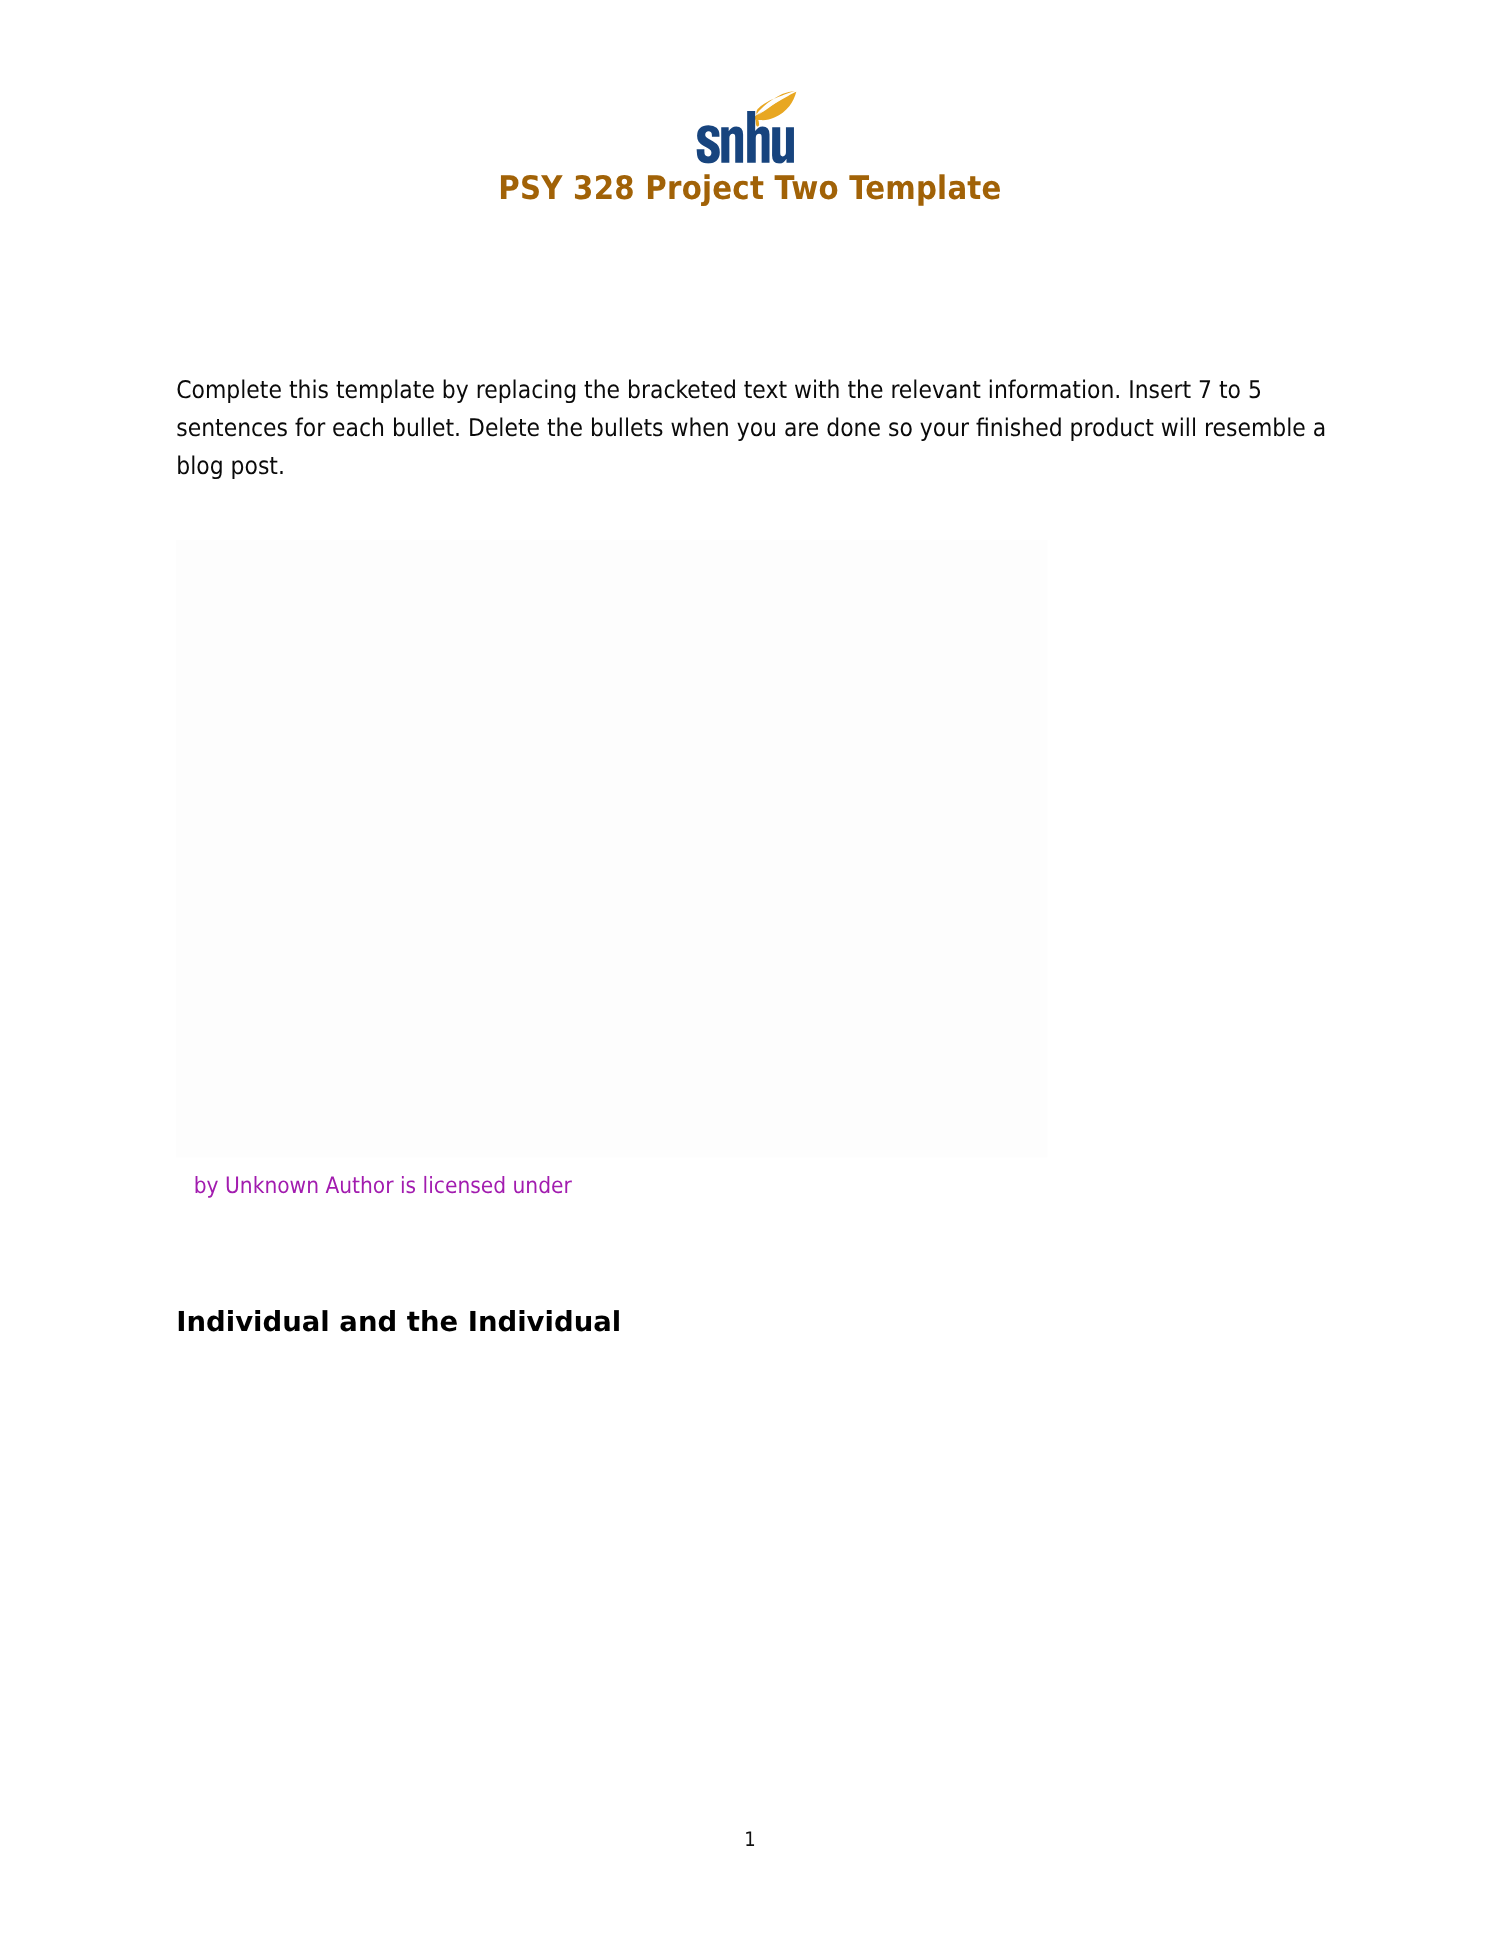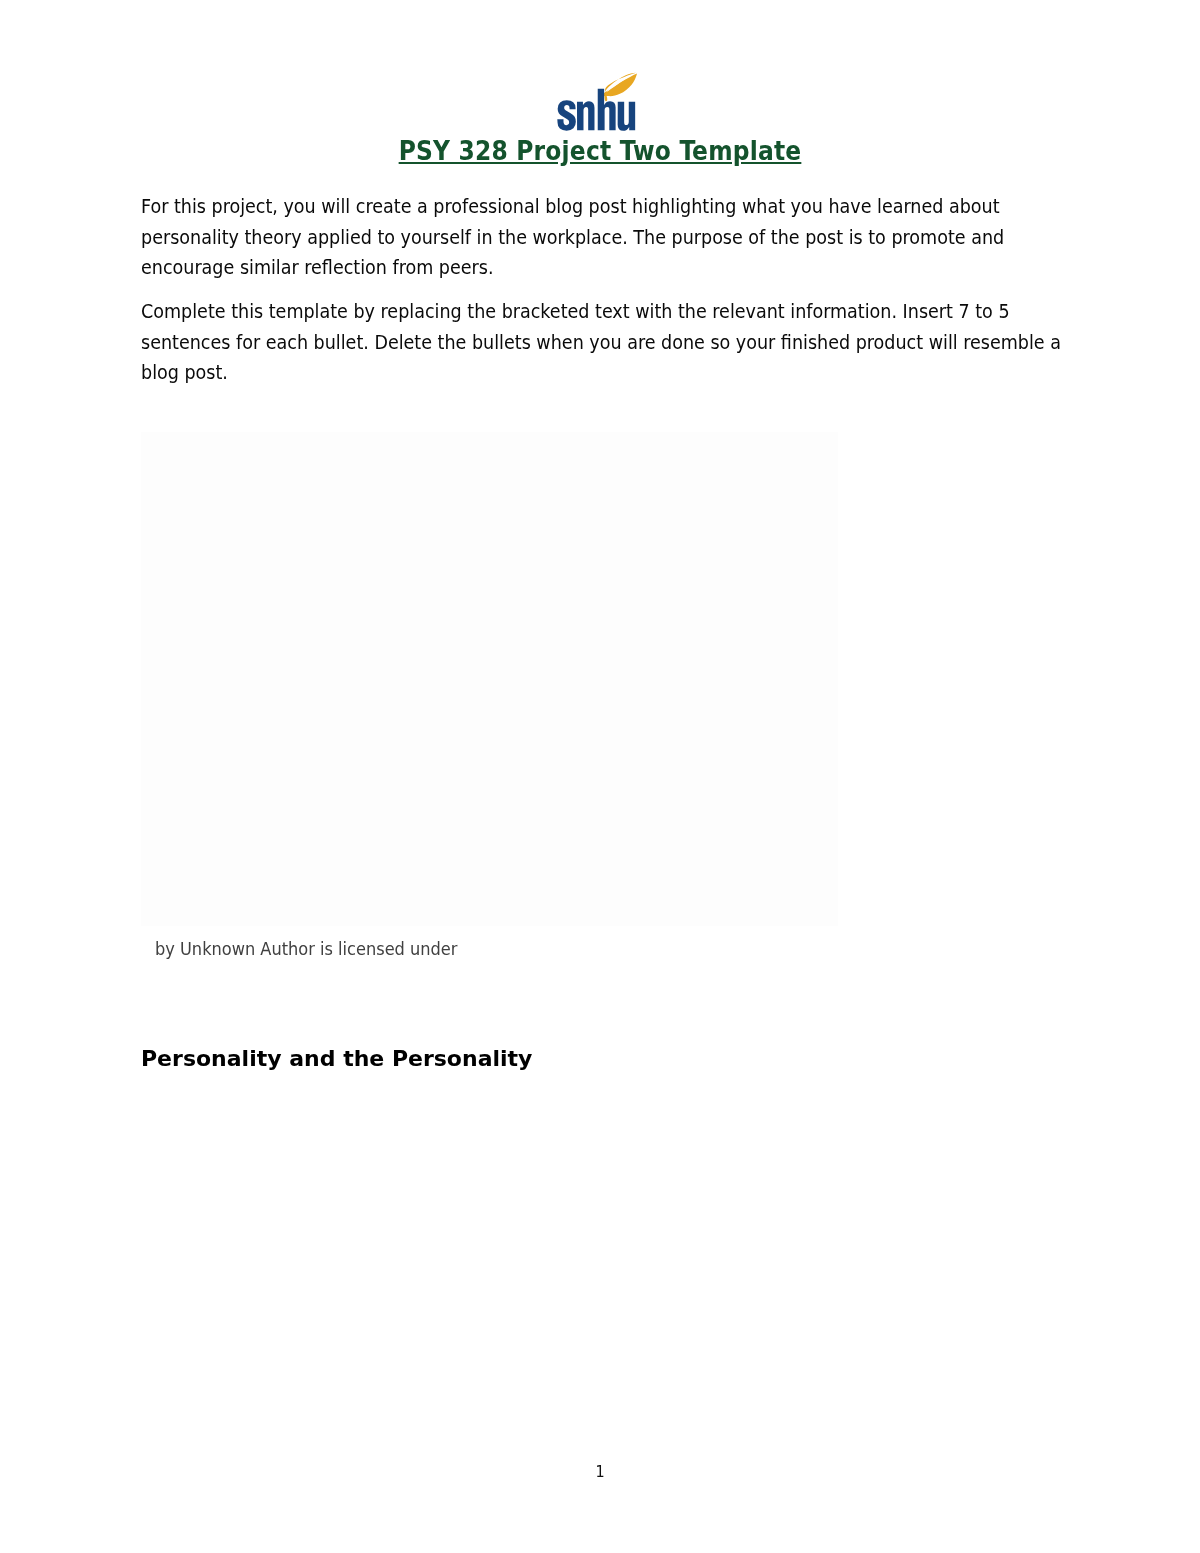--- a/index.html
+++ b/index.html
@@ -5,27 +5,27 @@
 <style>
   html,body{margin:0;padding:0;}
   body{width:1200px;height:1553px;background:#ffffff;position:relative;
        font-family:"DejaVu Sans Condensed","DejaVu Sans",sans-serif;
        -webkit-font-smoothing:antialiased;}
   .page{position:absolute;left:0;top:0;width:1200px;height:1553px;overflow:hidden;}
   .logo{position:absolute;left:0;top:72px;width:1200px;text-align:center;}
   .logo-svg{display:block;margin:0 auto;position:relative;left:-3px;}
   .doc-title{position:absolute;left:0;top:136px;width:1200px;text-align:center;
       font-family:"DejaVu Sans Condensed","DejaVu Sans",sans-serif;
-      font-size:26px;font-weight:bold;color:#14532d;letter-spacing:0.2px;text-decoration:underline;}
+      font-size:26px;font-weight:bold;color:#a16207;letter-spacing:0.2px;}
   .para{position:absolute;left:141px;width:920px;
       font-size:19.5px;line-height:30.5px;color:#0a0a0a;}
   .p1{top:192px;}
   .p2{top:297px;}
   .figure{position:absolute;left:141px;top:432px;width:697px;height:494px;background:#fdfdfd;}
-  .fig-caption{position:absolute;left:155px;top:938px;font-size:18px;color:#404040;}
+  .fig-caption{position:absolute;left:155px;top:938px;font-size:18px;color:#a21caf;}
   .h2{position:absolute;left:141px;top:1046px;font-size:22px;font-weight:bold;
       font-family:"DejaVu Sans","DejaVu Sans Condensed",sans-serif;color:#000;}
   .body-list{position:absolute;left:141px;top:1074px;width:930px;
       font-family:"DejaVu Sans","DejaVu Sans Condensed",sans-serif;
       font-size:19px;line-height:28.6px;color:#111;}
   .pagenum{position:absolute;left:0;top:1462px;width:1200px;text-align:center;
       font-size:16px;color:#111;}
 </style>
 </head>
 <body>
@@ -40,20 +40,19 @@
       </g>
       <g fill="#17447e">
         <path d="M2 88 h17 v5 q0 6 2 8.5 q2 2.5 6 2.5 q3.5 0 5.5 -2.2 q2 -2.2 2 -5.8 q0 -3.3 -1.8 -5.5 q-1.8 -2.2 -6.8 -5 l-9 -5.2 q-7.5 -4.3 -10.7 -9.3 q-3.2 -5 -3.2 -12.3 q0 -11 6.6 -17.1 q6.6 -6.1 18.4 -6.1 q11.5 0 17.8 5.6 q6.3 5.6 6.3 15.8 v3.6 h-16.5 v-2.8 q0 -4.5 -2 -6.7 q-2 -2.2 -5.4 -2.2 q-3.3 0 -5.3 2 q-2 2 -2 5.3 q0 2.8 1.6 4.7 q1.6 1.9 5.6 4.2 l10.4 6 q8 4.6 11.2 10.2 q3.2 5.6 3.2 13.6 q0 11.3 -6.7 17.9 q-6.7 6.6 -18.7 6.6 q-12 0 -18.4 -5.9 q-6.4 -5.9 -6.4 -16.2 z"></path>
         <path d="M56 40 h16.4 v8.8 q3.1 -5.2 7.2 -7.8 q4.2 -2.6 9.4 -2.6 q7.4 0 11.2 4.4 q3.9 4.4 3.9 13.1 v62.1 h-17.3 v-56 q0 -4.2 -1.3 -6 q-1.3 -1.8 -4.2 -1.8 q-3.4 0 -5.4 2.4 q-2 2.4 -2 6.9 v54.5 h-17.6 z"></path>
         <path d="M113 4 h17.6 v44.3 q3.1 -5.1 7.1 -7.6 q4.1 -2.6 9.2 -2.6 q7.4 0 11.3 4.4 q3.9 4.4 3.9 13.1 v62.1 h-17.3 v-56 q0 -4.2 -1.3 -6 q-1.3 -1.8 -4.2 -1.8 q-3.4 0 -5.4 2.4 q-2 2.4 -2 6.9 v54.5 h-18.9 z"></path>
         <path d="M168 40 h17.6 v56 q0 4.2 1.3 6 q1.3 1.8 4.2 1.8 q3.1 0 5.1 -2.4 q2 -2.4 2 -6.9 v-54.5 h17.6 v78 h-16.4 v-8.8 q-3.1 5.2 -7.2 7.8 q-4.2 2.6 -9.3 2.6 q-7.4 0 -11.3 -4.4 q-3.9 -4.4 -3.9 -13.1 z"></path>
       </g>
     </svg>
   </div>
   <div class="doc-title">PSY 328 Project Two Template</div>
-  <div class="para p1">For this project, you will create a professional blog post highlighting what you have learned about personality theory applied to yourself in the workplace. The purpose of the post is to promote and encourage similar reflection from peers.</div>
   <div class="para p2">Complete this template by replacing the bracketed text with the relevant information. Insert 7 to 5 sentences for each bullet. Delete the bullets when you are done so your finished product will resemble a blog post.</div>
   <div class="figure"></div>
   <div class="fig-caption">by Unknown Author is licensed under</div>
-  <div class="h2">Personality and the Personality</div>
+  <div class="h2">Individual and the Individual</div>
   <div class="body-list"></div>
   <div class="pagenum">1</div>
 </div>
 
 </body></html>

